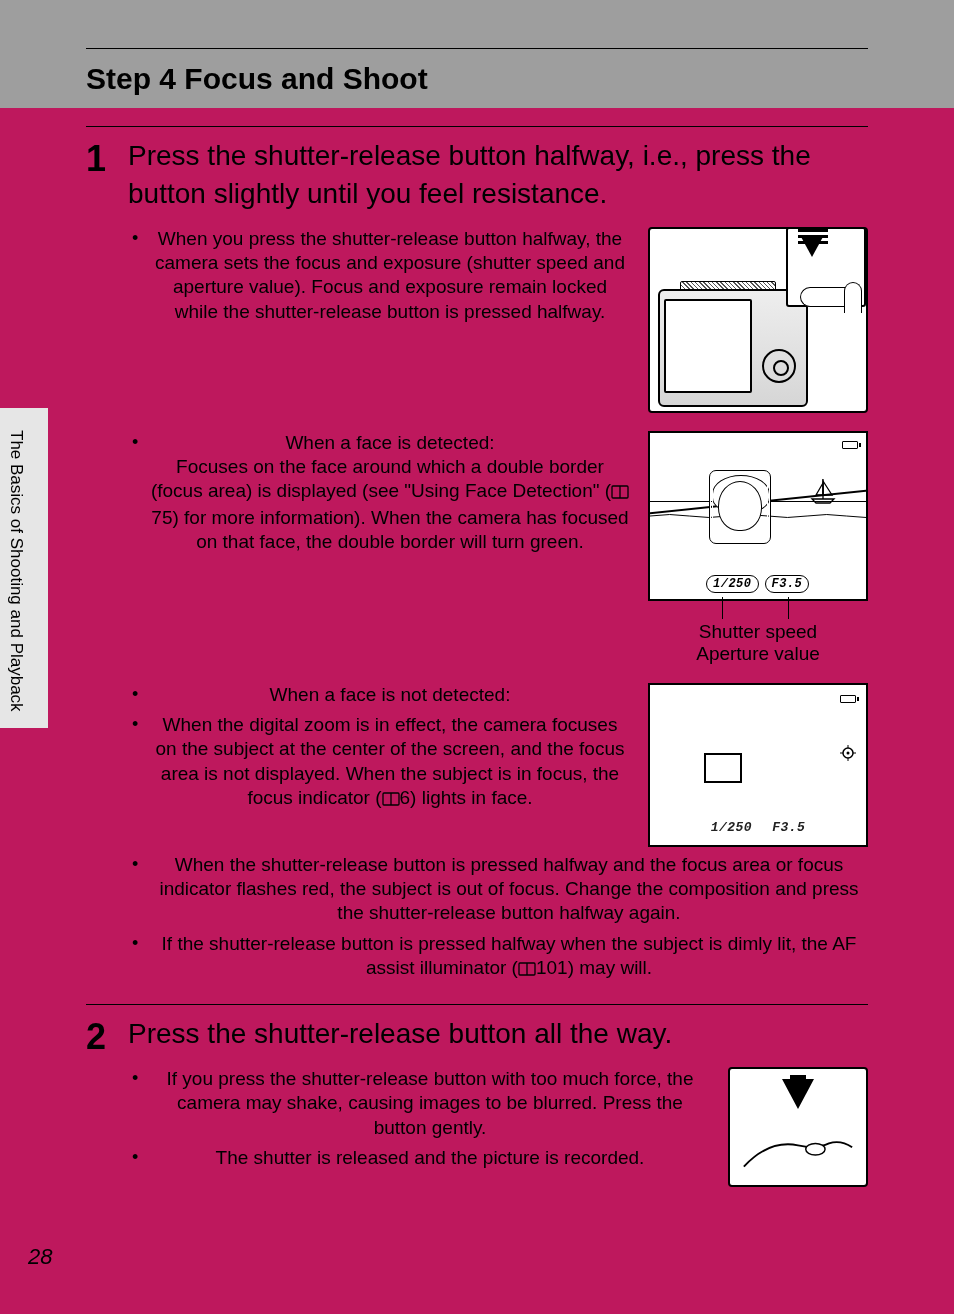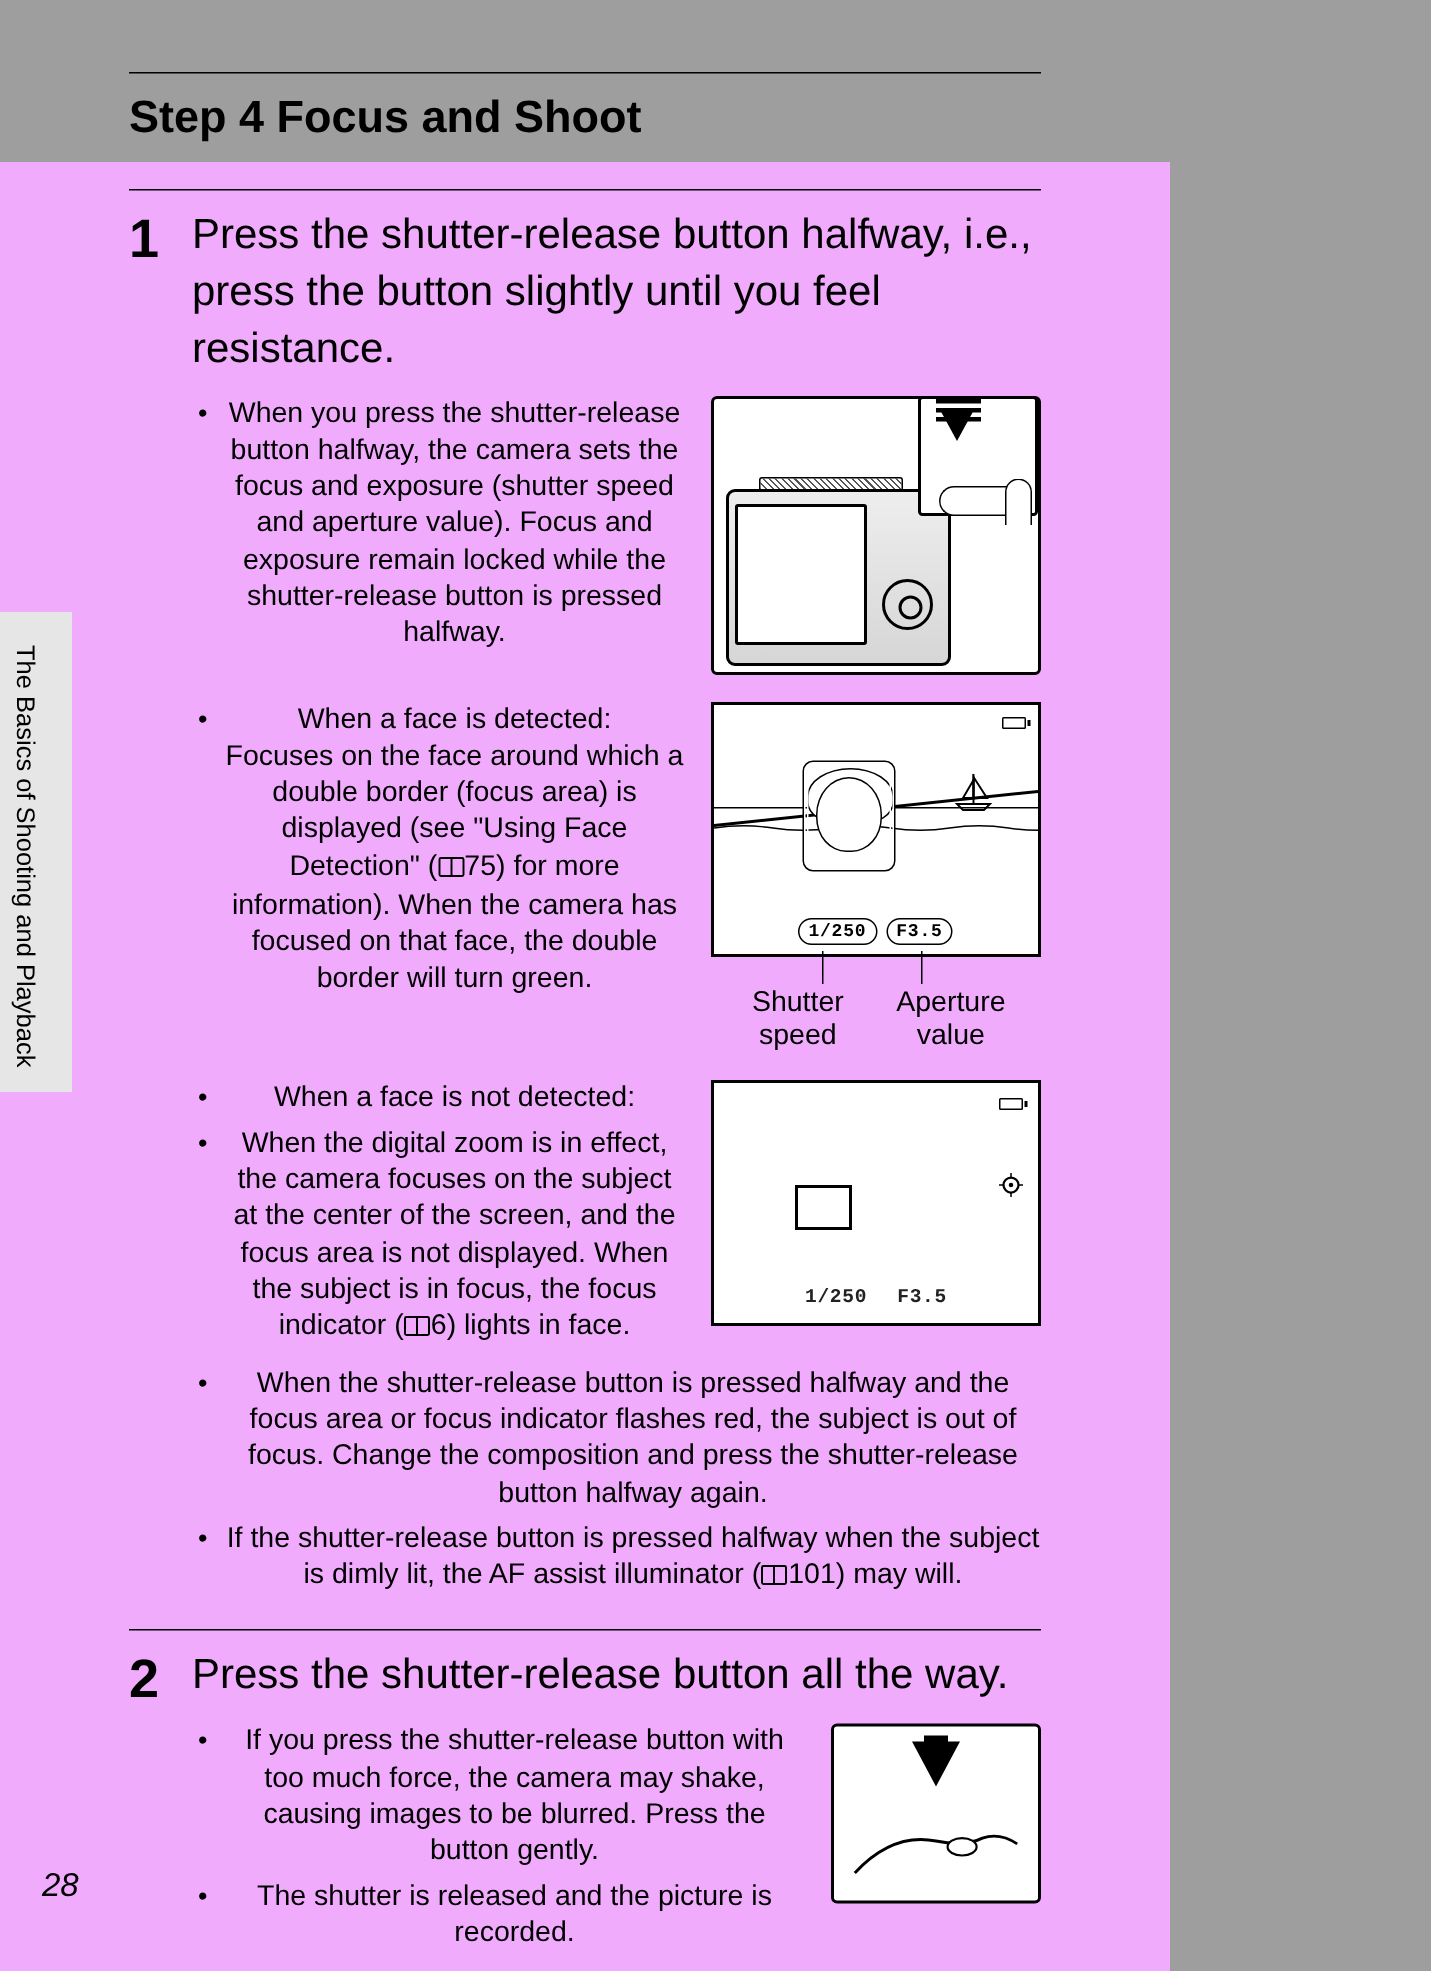--- a/index.html
+++ b/index.html
@@ -7,23 +7,23 @@
   body {
     background: #9e9e9e;
     font-family: "Segoe UI", Arial, sans-serif;
     color: #000;
     position: relative;
   }
   .page {
     position: absolute;
     top: 0;
     left: 0;
-    width: 780px;
+    width: 954px;
     height: 1314px;
-    background: #f0abfc;
+    background: #be185d;
   }
   .grey-top {
     position: absolute;
     top: 0; left: 0; right: 0;
     height: 108px;
     background: #9e9e9e;
   }
   .header-rule {
     position: absolute;
     top: 48px; left: 86px; right: 86px;
@@ -83,20 +83,21 @@
   }
   .bullets li::before {
     content: "•";
     position: absolute;
     left: -18px;
     top: 0;
     font-size: 18px;
   }
   .fig {
     flex-shrink: 0;
+    font-style: italic;
   }
   .fig-camera {
     width: 220px; height: 186px;
     border: 2px solid #000;
     border-radius: 4px;
     position: relative;
     background: #fff;
   }
   .fig-camera .cam-body {
     position: absolute;
@@ -221,20 +222,21 @@
   }
   .callouts .line-l {
     position:absolute; left:74px; top:-10px; height:22px; border-left:1.5px solid #000;
   }
   .callouts .line-r {
     position:absolute; left:140px; top:-10px; height:22px; border-left:1.5px solid #000;
   }
   .callouts .labels {
     display:flex; justify-content: flex-start;
     padding: 14px 8px 0 8px;
+    flex-direction: column;
   }
 
   .fig-screen2 {
     width: 220px; height: 164px;
     border: 2px solid #000;
     position: relative;
     background: #fff;
   }
   .fig-screen2 .battery {
     position:absolute; right:10px; top:10px; width:16px; height:8px;

